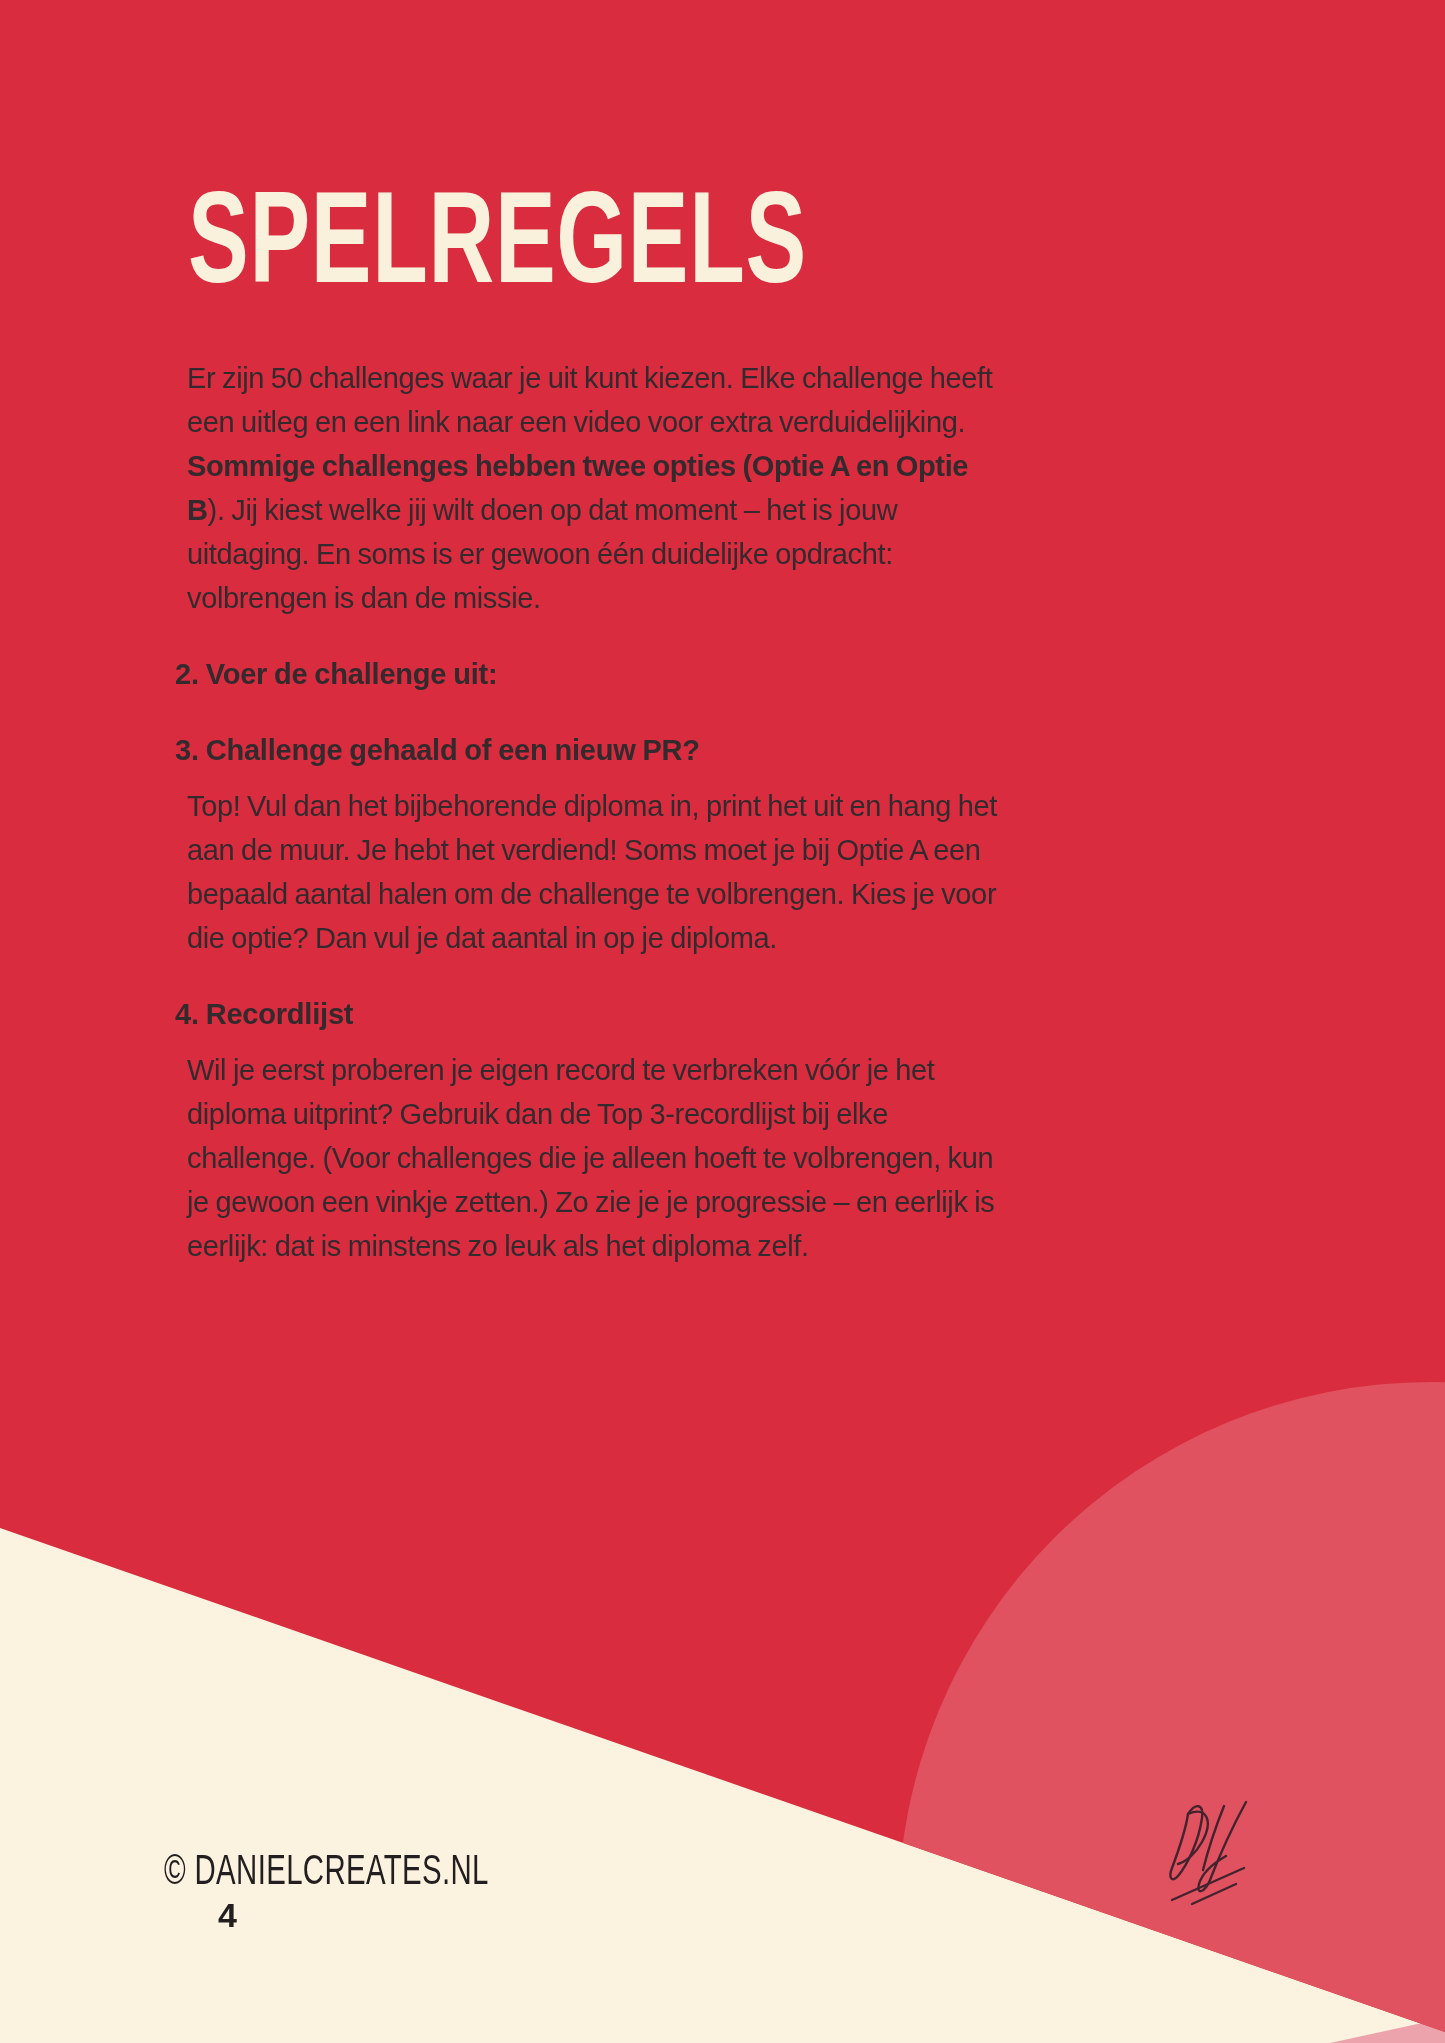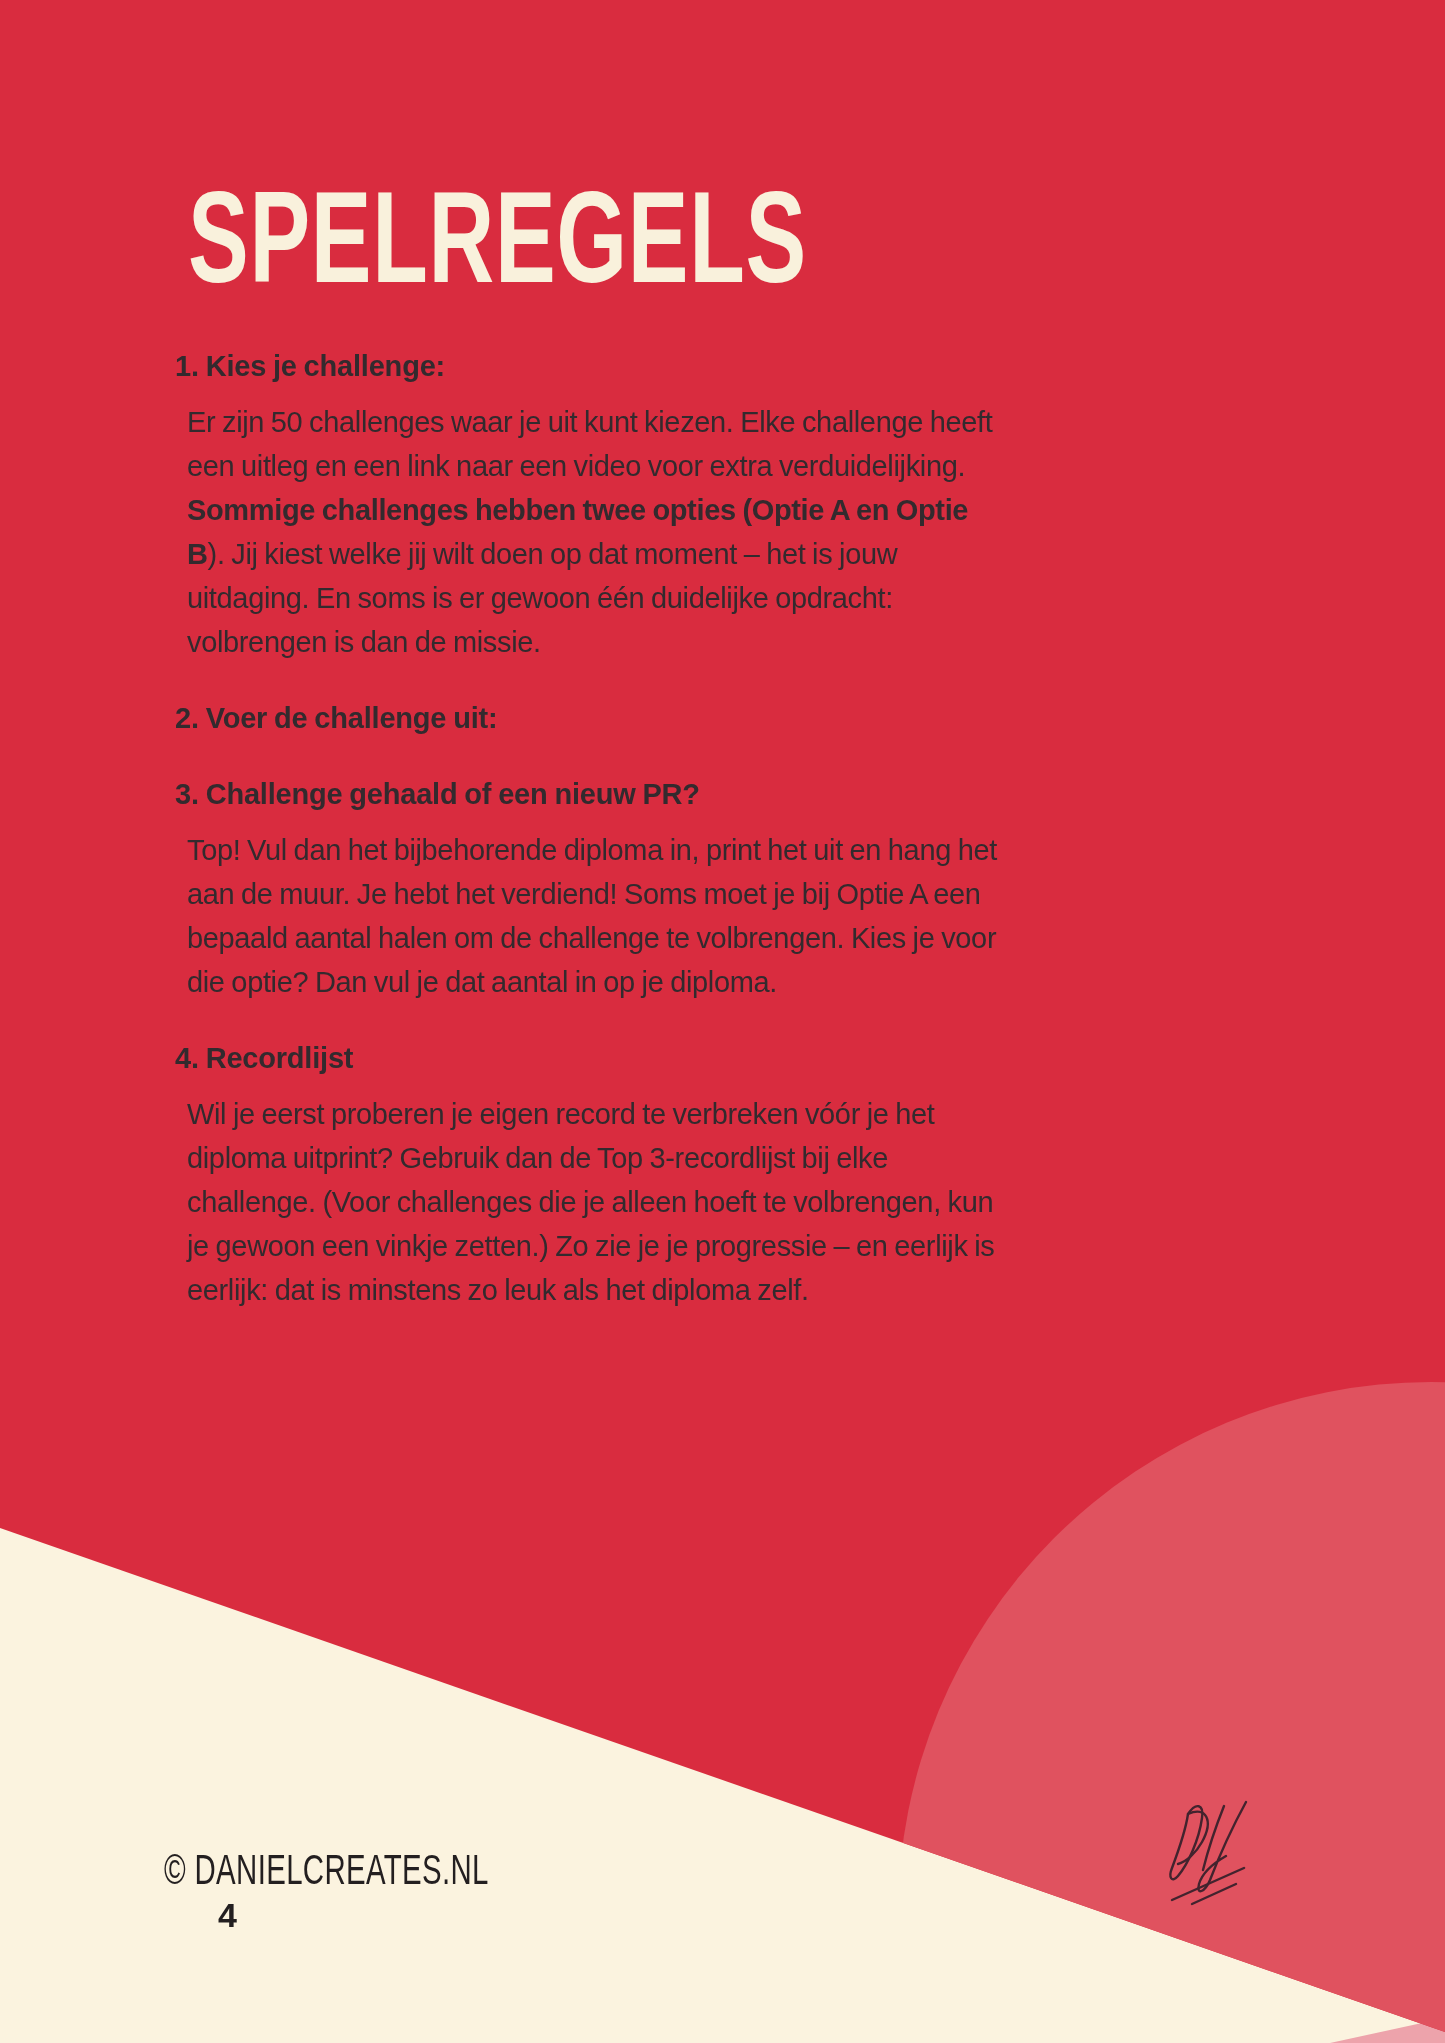--- a/index.html
+++ b/index.html
@@ -67,21 +67,20 @@
   <div class="corner-wedge"></div>
 
   <div class="red-shape">
     <div class="accent-circle"></div>
   </div>
 
   <h1 class="title"><span class="condense">SPELREGELS</span></h1>
 
   <main class="rules">
       <section>
-        <h2>1. Kies je challenge:</h2>
         <p><span>Er zijn 50 challenges waar je uit kunt kiezen. Elke challenge heeft een uitleg en een link naar een video voor extra verduidelijking. </span><span class="b">Sommige challenges hebben twee opties (Optie A en Optie B</span><span>). Jij kiest welke jij wilt doen op dat moment – het is jouw uitdaging. En soms is er gewoon één duidelijke opdracht: volbrengen is dan de missie.</span></p>
       </section>
       <section>
         <h2>2. Voer de challenge uit:</h2>
       </section>
       <section>
         <h2>3. Challenge gehaald of een nieuw PR?</h2>
         <p><span>Top! Vul dan het bijbehorende diploma in, print het uit en hang het aan de muur. Je hebt het verdiend! Soms moet je bij Optie A een bepaald aantal halen om de challenge te volbrengen. Kies je voor die optie? Dan vul je dat aantal in op je diploma.</span></p>
       </section>
       <section>

